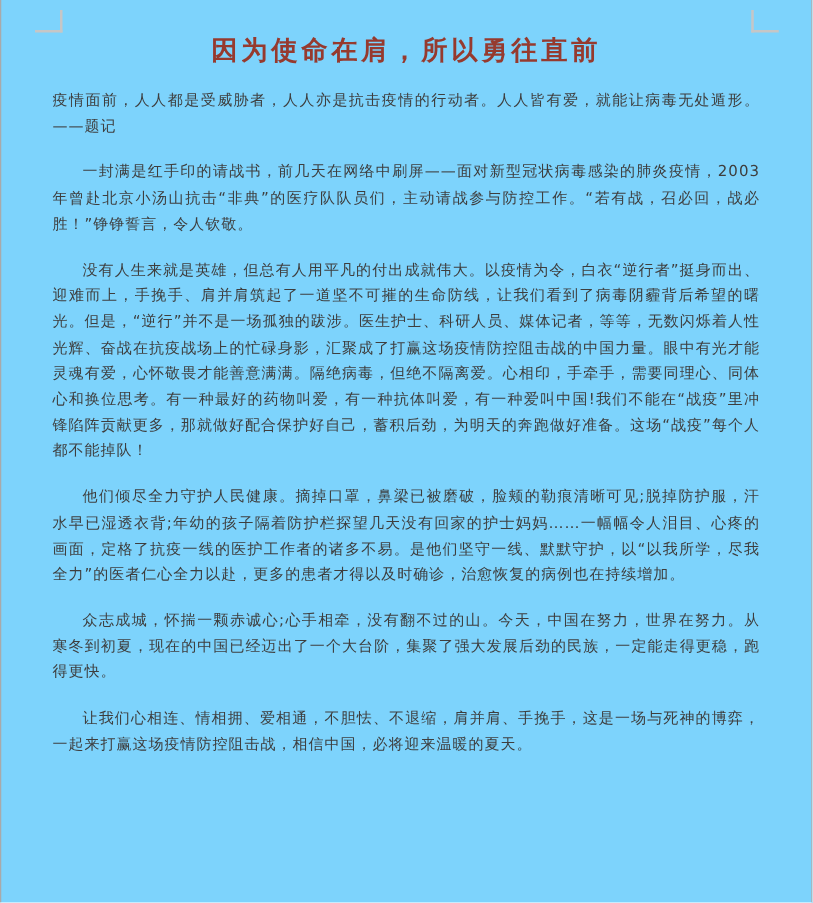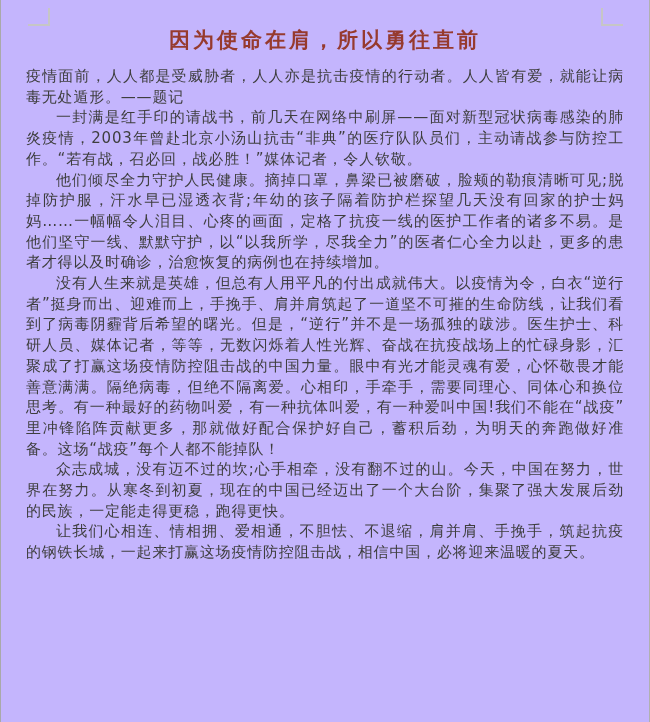--- a/index.html
+++ b/index.html
@@ -8,21 +8,21 @@
     width: 650px;
     height: 722px;
     background: #ffffff;
     font-family: "DejaVu Sans", sans-serif;
   }
   .page {
     position: relative;
     width: 650px;
     height: 722px;
     box-sizing: border-box;
-    background: #c4b5fd;
+    background: #7dd3fc;
     border-left: 1px solid #a9a9a9;
     border-right: 1px solid #b0b0b0;
     overflow: hidden;
   }
   
   .crop {
     position: absolute;
     width: 20px;
     height: 16px;
   }
@@ -46,22 +46,22 @@
   }
   .doc-title {
     margin: 0 0 12px 0;
     text-align: center;
     font-size: 21px;
     font-weight: 700;
     letter-spacing: 3px;
     color: #963a2e;
   }
   .body-text p {
-    margin: 0;
-    font-size: 15px;
+    margin: 16px;
+    font-size: 12px;
     line-height: 20.7px;
     letter-spacing: 0.8px;
     color: #3e3e3e;
     text-align: justify;
     text-justify: inter-ideograph;
   }
   .body-text p.indent {
     text-indent: 2em;
   }
 </style>
@@ -70,20 +70,20 @@
 
 <div class="page">
   <div class="crop tl"></div>
   <div class="crop tr"></div>
 
   <div class="content">
     <h1 class="doc-title">因为使命在肩，所以勇往直前</h1>
 
     <div class="body-text">
       <p>疫情面前，人人都是受威胁者，人人亦是抗击疫情的行动者。人人皆有爱，就能让病毒无处遁形。——题记</p>
-      <p class="indent">一封满是红手印的请战书，前几天在网络中刷屏——面对新型冠状病毒感染的肺炎疫情，2003年曾赴北京小汤山抗击“非典”的医疗队队员们，主动请战参与防控工作。“若有战，召必回，战必胜！”媒体记者，令人钦敬。</p>
+      <p class="indent">一封满是红手印的请战书，前几天在网络中刷屏——面对新型冠状病毒感染的肺炎疫情，2003年曾赴北京小汤山抗击“非典”的医疗队队员们，主动请战参与防控工作。“若有战，召必回，战必胜！”铮铮誓言，令人钦敬。</p>
+      <p class="indent">没有人生来就是英雄，但总有人用平凡的付出成就伟大。以疫情为令，白衣“逆行者”挺身而出、迎难而上，手挽手、肩并肩筑起了一道坚不可摧的生命防线，让我们看到了病毒阴霾背后希望的曙光。但是，“逆行”并不是一场孤独的跋涉。医生护士、科研人员、媒体记者，等等，无数闪烁着人性光辉、奋战在抗疫战场上的忙碌身影，汇聚成了打赢这场疫情防控阻击战的中国力量。眼中有光才能灵魂有爱，心怀敬畏才能善意满满。隔绝病毒，但绝不隔离爱。心相印，手牵手，需要同理心、同体心和换位思考。有一种最好的药物叫爱，有一种抗体叫爱，有一种爱叫中国!我们不能在“战疫”里冲锋陷阵贡献更多，那就做好配合保护好自己，蓄积后劲，为明天的奔跑做好准备。这场“战疫”每个人都不能掉队！</p>
       <p class="indent">他们倾尽全力守护人民健康。摘掉口罩，鼻梁已被磨破，脸颊的勒痕清晰可见;脱掉防护服，汗水早已湿透衣背;年幼的孩子隔着防护栏探望几天没有回家的护士妈妈……一幅幅令人泪目、心疼的画面，定格了抗疫一线的医护工作者的诸多不易。是他们坚守一线、默默守护，以“以我所学，尽我全力”的医者仁心全力以赴，更多的患者才得以及时确诊，治愈恢复的病例也在持续增加。</p>
-      <p class="indent">没有人生来就是英雄，但总有人用平凡的付出成就伟大。以疫情为令，白衣“逆行者”挺身而出、迎难而上，手挽手、肩并肩筑起了一道坚不可摧的生命防线，让我们看到了病毒阴霾背后希望的曙光。但是，“逆行”并不是一场孤独的跋涉。医生护士、科研人员、媒体记者，等等，无数闪烁着人性光辉、奋战在抗疫战场上的忙碌身影，汇聚成了打赢这场疫情防控阻击战的中国力量。眼中有光才能灵魂有爱，心怀敬畏才能善意满满。隔绝病毒，但绝不隔离爱。心相印，手牵手，需要同理心、同体心和换位思考。有一种最好的药物叫爱，有一种抗体叫爱，有一种爱叫中国!我们不能在“战疫”里冲锋陷阵贡献更多，那就做好配合保护好自己，蓄积后劲，为明天的奔跑做好准备。这场“战疫”每个人都不能掉队！</p>
-      <p class="indent">众志成城，没有迈不过的坎;心手相牵，没有翻不过的山。今天，中国在努力，世界在努力。从寒冬到初夏，现在的中国已经迈出了一个大台阶，集聚了强大发展后劲的民族，一定能走得更稳，跑得更快。</p>
-      <p class="indent">让我们心相连、情相拥、爱相通，不胆怯、不退缩，肩并肩、手挽手，筑起抗疫的钢铁长城，一起来打赢这场疫情防控阻击战，相信中国，必将迎来温暖的夏天。</p>
+      <p class="indent">众志成城，怀揣一颗赤诚心;心手相牵，没有翻不过的山。今天，中国在努力，世界在努力。从寒冬到初夏，现在的中国已经迈出了一个大台阶，集聚了强大发展后劲的民族，一定能走得更稳，跑得更快。</p>
+      <p class="indent">让我们心相连、情相拥、爱相通，不胆怯、不退缩，肩并肩、手挽手，这是一场与死神的博弈，一起来打赢这场疫情防控阻击战，相信中国，必将迎来温暖的夏天。</p>
     </div>
   </div>
 </div>
 
 </body></html>

